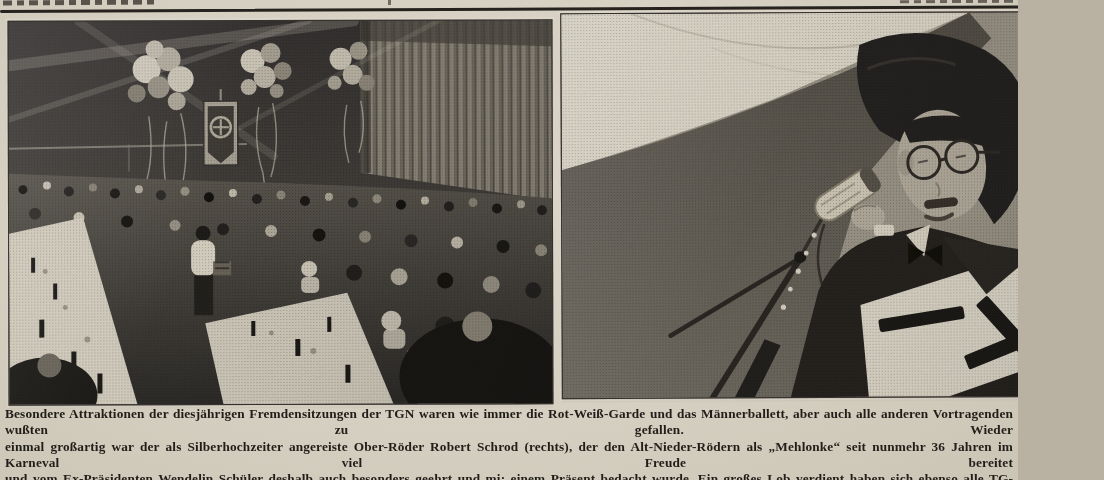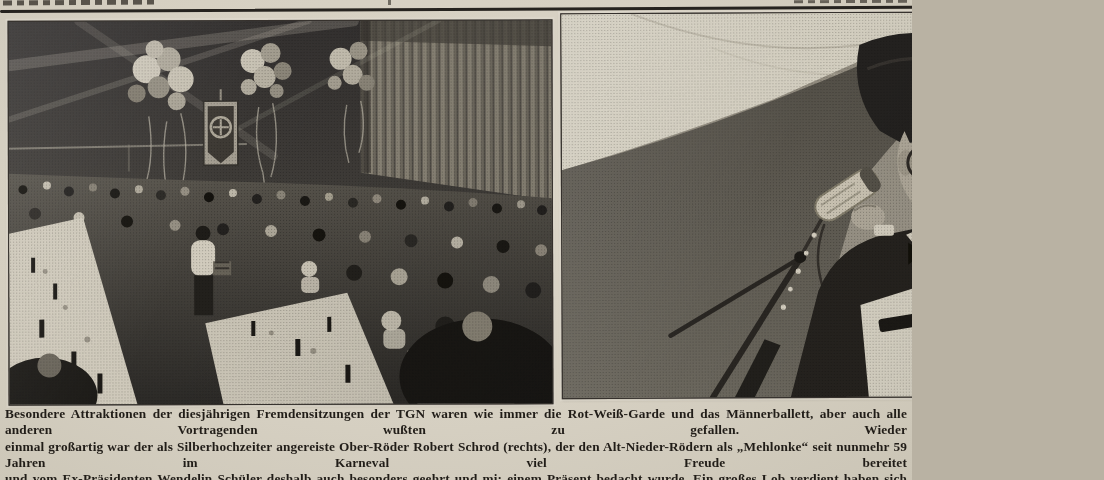--- a/index.html
+++ b/index.html
@@ -1,17 +1,17 @@
 <!DOCTYPE html>
 <html><head>
 <meta charset="utf-8">
 <style>
   html,body{margin:0;padding:0;background:#b9b2a3;}
   #clipping{
-    position:relative;width:912px;height:480px;overflow:hidden;
+    position:relative;width:1018px;height:480px;overflow:hidden;
     background:radial-gradient(ellipse at 45% 40%, #ddd7c9 0%, #d6d0c2 55%, #cbc5b6 100%);
     font-family:"Liberation Serif", serif;
   }
   
   .cut-text-fragment{
     position:absolute;left:3px;top:0;width:152px;height:5px;
     background:repeating-linear-gradient(90deg,#3a352e 0 9px,transparent 9px 14px,#3a352e 14px 21px,transparent 21px 26px);
     opacity:.8;transform:rotate(-.3deg);
   }
   .cut-text-fragment.right{left:auto;right:0;width:118px;height:3px;top:0;opacity:.7;}
@@ -347,18 +347,18 @@
       <polygon points="172,384 202,326 218,332 192,384" fill="#22201c"></polygon>
 
       <rect width="543" height="384" filter="url(#noise2)" opacity=".26" style="mix-blend-mode:multiply"></rect>
     </svg>
     <div class="halftone"></div>
     <div class="sheen"></div>
   </div>
 
   <div id="caption">
     <div class="cap-line">Besondere Attraktionen der diesjährigen Fremdensitzungen der TGN waren wie immer die Rot-Weiß-Garde und das Männerballett, aber auch alle anderen Vortragenden wußten zu gefallen. Wieder</div>
-    <div class="cap-line">einmal großartig war der als Silberhochzeiter angereiste Ober-Röder Robert Schrod (rechts), der den Alt-Nieder-Rödern als „Mehlonke“ seit nunmehr 59 Jahren im Karneval viel Freude bereitet</div>
+    <div class="cap-line">einmal großartig war der als Silberhochzeiter angereiste Ober-Röder Robert Schrod (rechts), der den Alt-Nieder-Rödern als „Mehlonke“ seit nunmehr 36 Jahren im Karneval viel Freude bereitet</div>
     <div class="cap-line">und vom Ex-Präsidenten Wendelin Schüler deshalb auch besonders geehrt und mi: einem Präsent bedacht wurde. Ein großes Lob verdient haben sich ebenso alle TG-Akteure, die im Hintergrund</div>
 
   </div>
 
 </div>
 
 </body></html>

